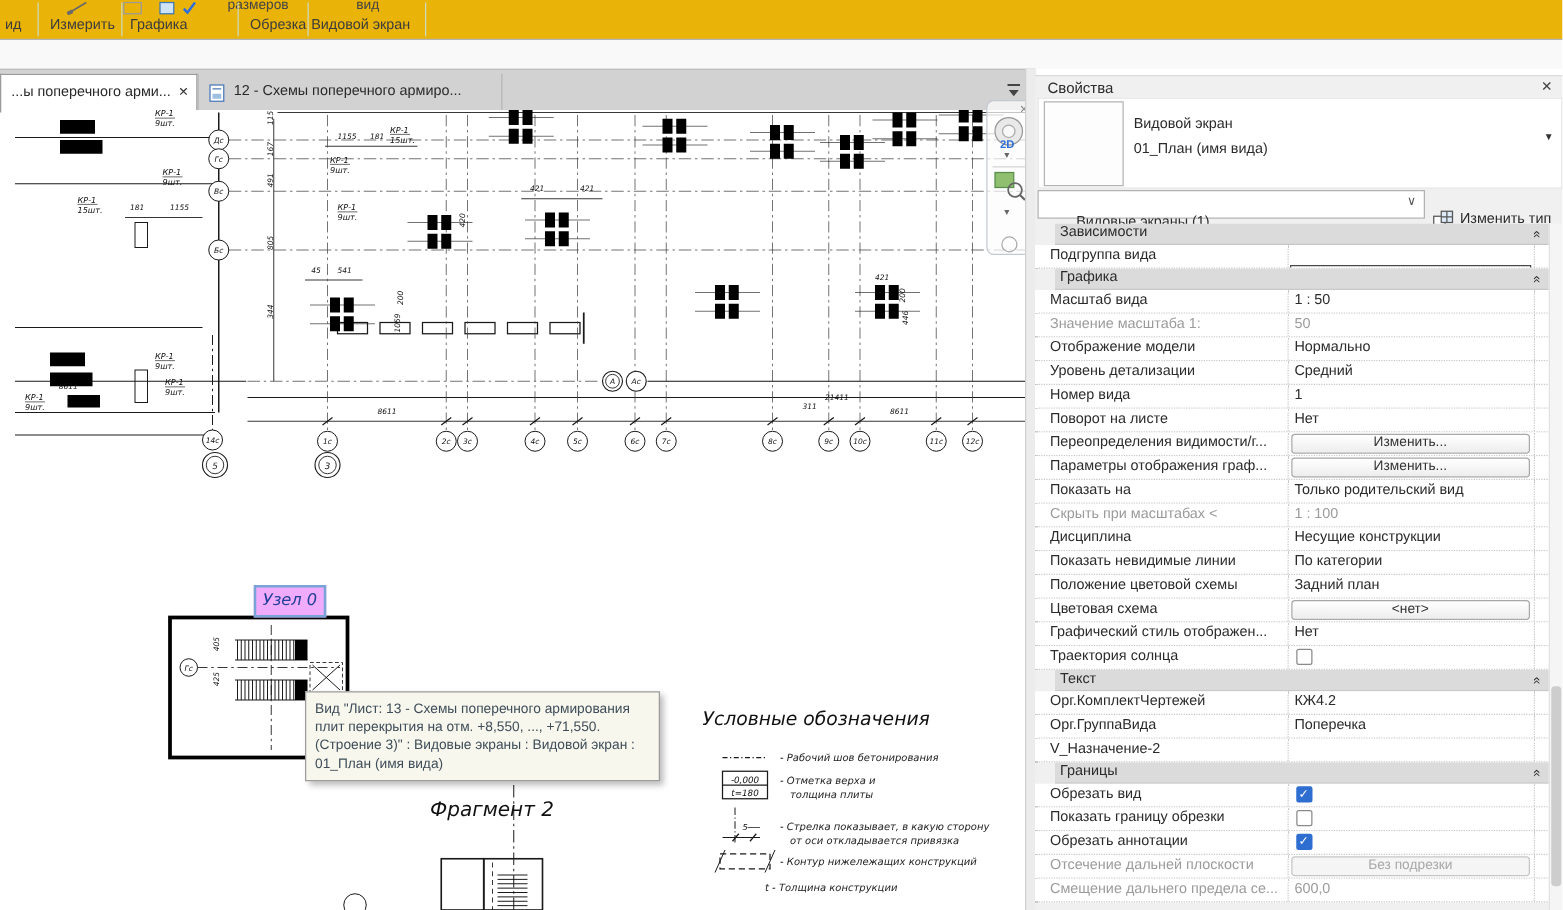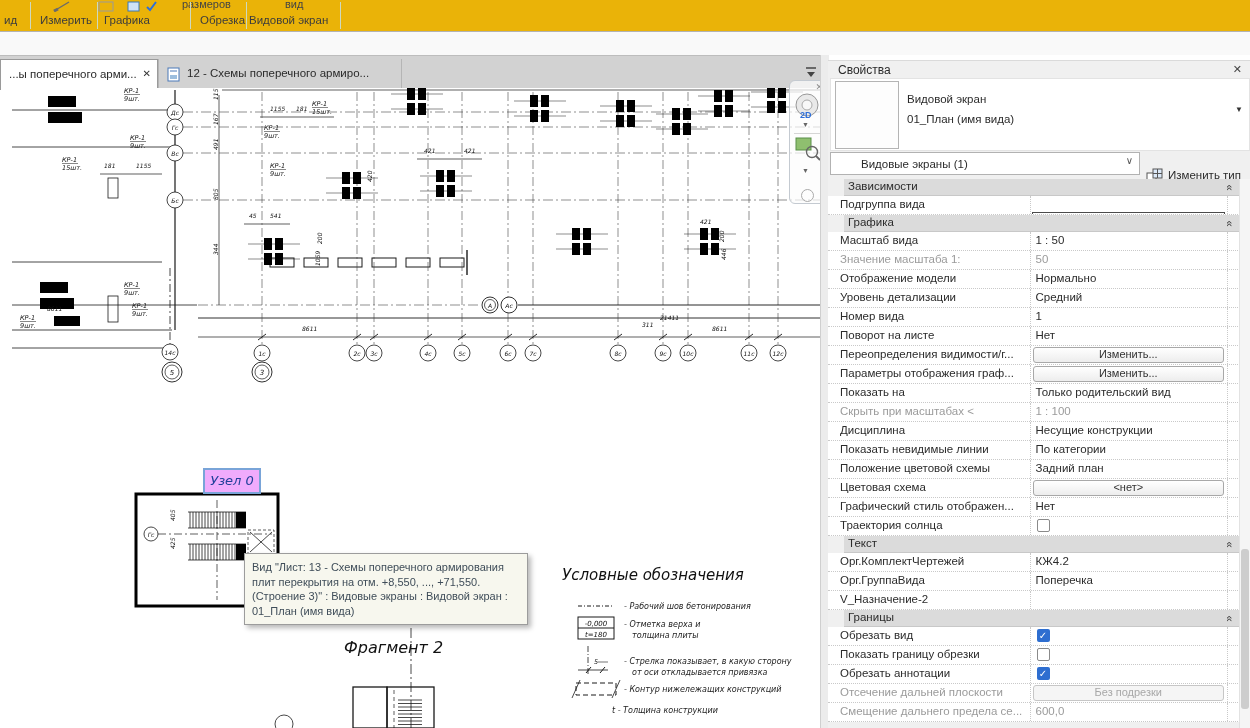--- a/index.html
+++ b/index.html
@@ -45,21 +45,21 @@
   .phead{position:absolute;left:0;top:0;width:422px;height:17px;}
   .phead .ptitle{position:absolute;left:10px;top:2px;font-size:12px;}
   .phead .pclose{position:absolute;right:8px;top:2px;font-size:11px;color:#444;}
   .typesel{position:absolute;left:2px;top:17px;width:418px;height:71px;background:#fff;border:1px solid #e3e3e3;}
   .typesel .thumb{position:absolute;left:4px;top:2px;width:62px;height:66px;background:#fdfdfd;border:1px solid #b4b4b4;}
   .typesel .l1{position:absolute;left:76px;top:14px;}
   .typesel .l2{position:absolute;left:76px;top:34px;}
   .typesel .tarrow{position:absolute;right:6px;top:26px;font-size:8px;color:#333;}
   .comborow{position:absolute;left:0;top:90px;width:422px;height:25px;}
   .combo{position:absolute;left:2px;top:1px;width:308px;height:21px;background:#fff;border:1px solid #b2b2b2;}
-  .combo .cval{position:absolute;left:6px;top:5px;padding-left:24px;}
+  .combo .cval{position:absolute;left:6px;top:19px;padding-left:24px;}
   .combo .cchev{position:absolute;right:6px;top:2px;color:#555;font-size:10px;}
   .edittype{position:absolute;left:316px;top:14px;width:104px;height:22px;}
   .edittype .etlabel{position:absolute;left:24px;top:4px;}
   .edittype svg{position:absolute;left:2px;top:2px;}
   #prop-rows{position:absolute;left:0;top:118px;width:412px;}
   .prow{position:relative;height:18px;background:#fff;border-bottom:1px dotted #c9c9c9;display:flex;}
   .prow .plabel{width:202px;padding-left:12px;box-sizing:border-box;line-height:17px;white-space:nowrap;overflow:hidden;}
   .prow .pvalue{width:198px;border-left:1px dotted #c9c9c9;line-height:17px;padding-left:5px;box-sizing:border-box;
     white-space:nowrap;overflow:hidden;position:relative;}
   .prow .pmini{width:12px;border-left:1px dotted #c9c9c9;}

